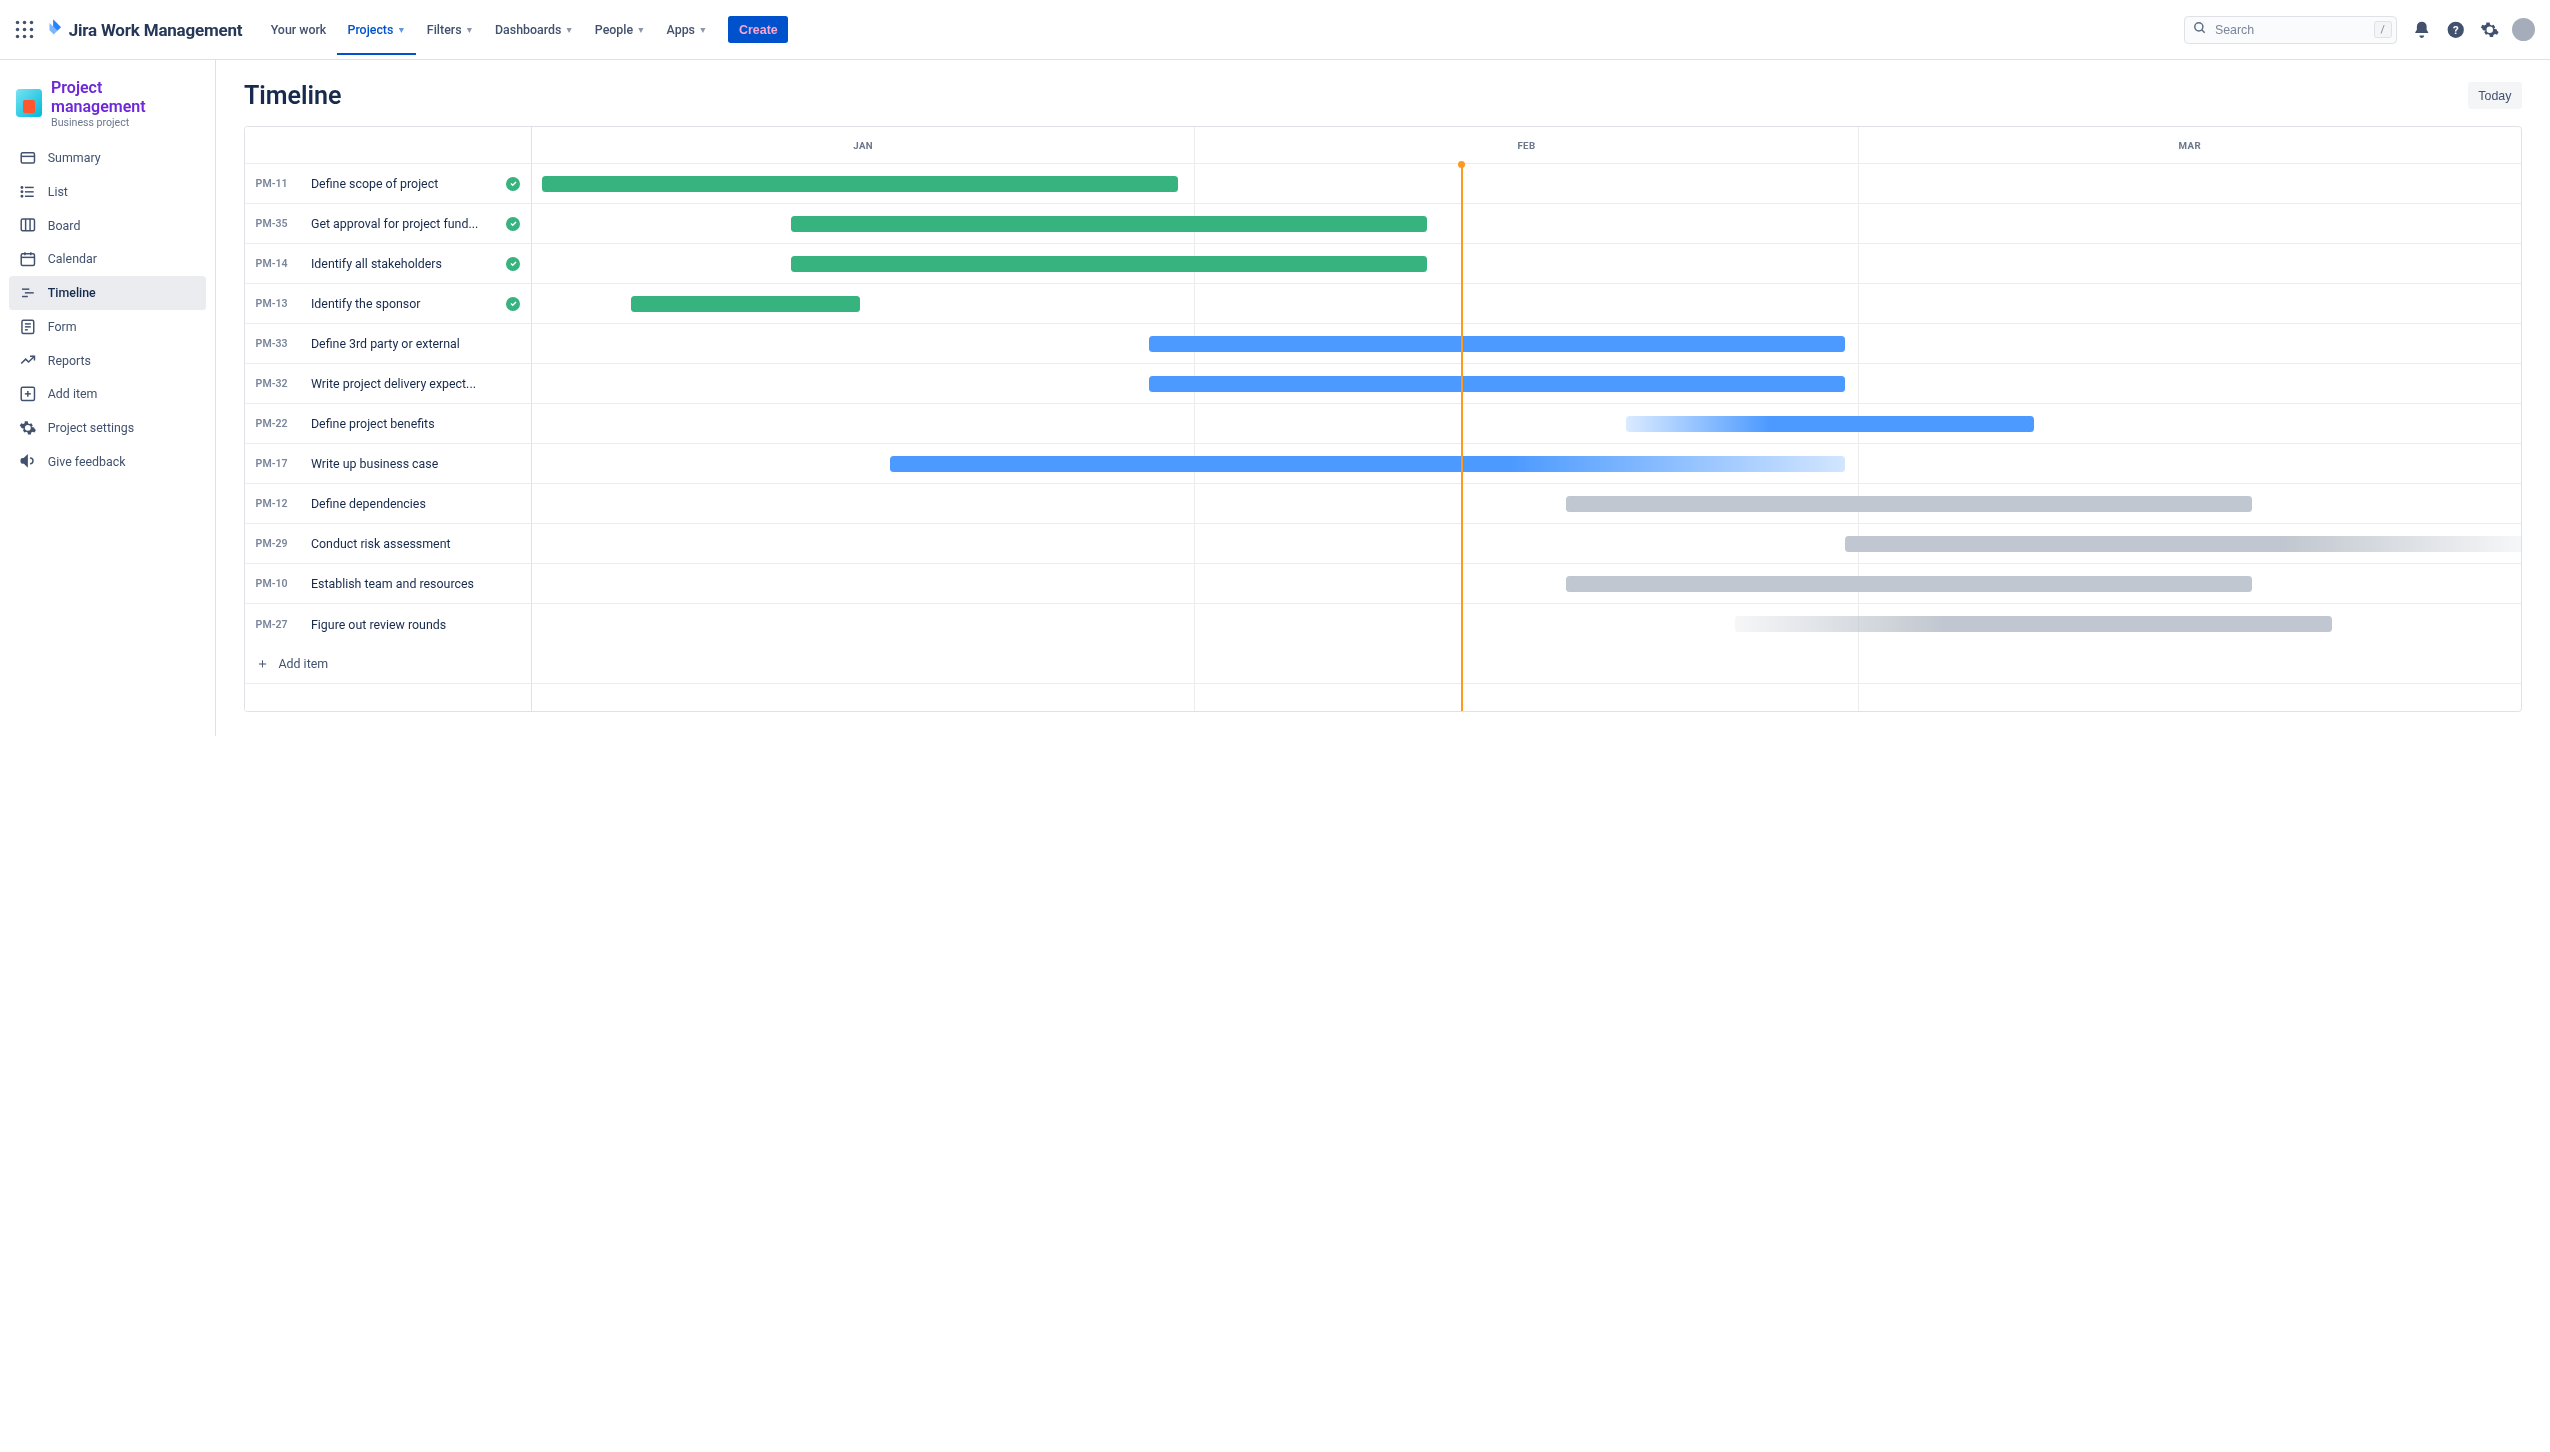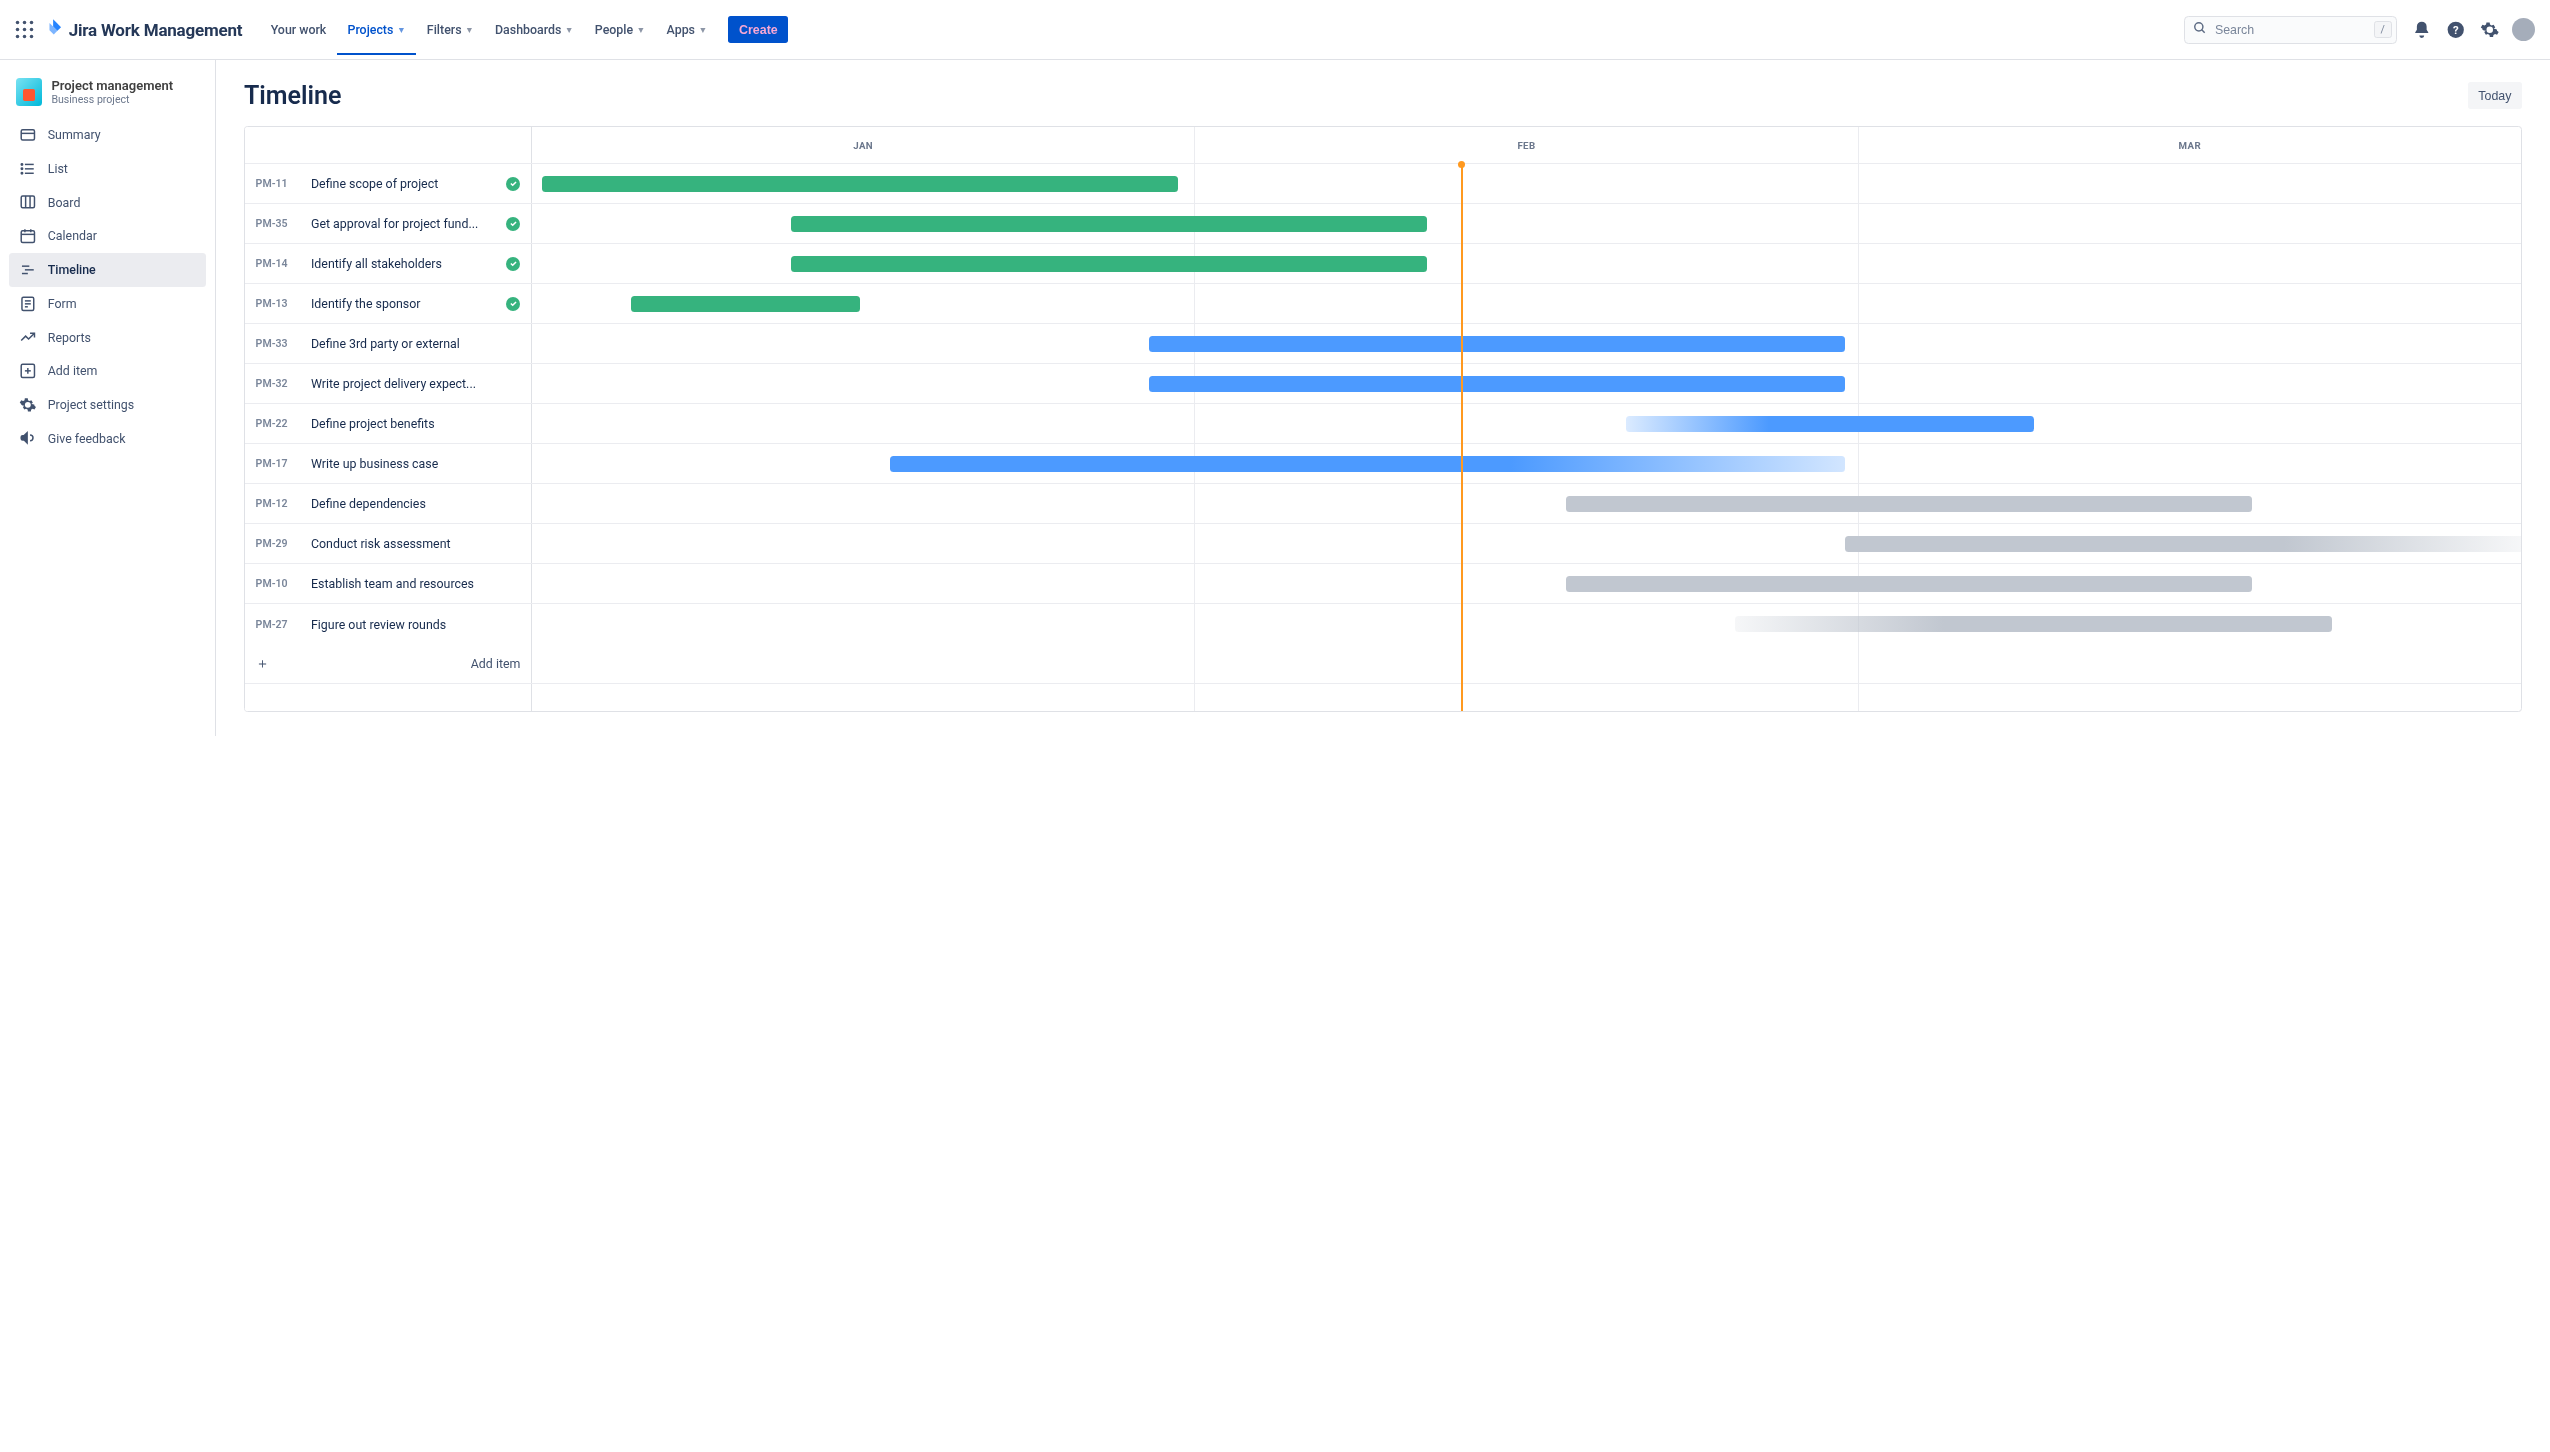--- a/index.html
+++ b/index.html
@@ -97,21 +97,21 @@
   width:26.6px; height:28px; border-radius:3.5px;
   background: linear-gradient(135deg,#79E2F2,#00B8D9);
   display:flex; align-items:center; justify-content:center;
   color:#fff;
   position:relative;
 }
 .project-avatar::after{
   content:""; position:absolute; width:12.4px; height:12.4px; background:#FF5630;
   border-radius:1.8px; bottom:4.4px;
 }
-.project-name { font-weight:600; font-size:13px; color:#404040; }
+.project-name { font-weight:600; font-size:16px; color:#6d28d9; }
 .project-type { font-size:10.6px; color:#6B778C; }
 .side-item {
   display:flex; align-items:center; gap:10.6px;
   padding:8px 10.6px;
   color:#42526E;
   border-radius:3.5px;
   cursor:pointer;
   font-size:12.4px;
 }
 .side-item.active { background:#EBECF0; color:#172B4D; font-weight:500; }
@@ -135,21 +135,20 @@
 }
 .timeline-row { display:flex; border-bottom:0.9px solid #EBECF0; min-height:40px; }
 .timeline-row:last-child { border-bottom:none; }
 .tl-left {
   width:287px; flex-shrink:0;
   border-right:0.9px solid #DFE1E6;
   display:flex; align-items:center;
   padding:0 10.6px;
   background:#fff;
   gap:12.4px;
-  justify-content:space-between;
 }
 .tl-key { color:#7A869A; font-size:10.6px; font-weight:600; width:43px; }
 .tl-title { color:#172B4D; font-size:12.4px; flex:1; white-space:nowrap; overflow:hidden; text-overflow:ellipsis; }
 .status-dot {
   width:14px; height:14px; border-radius:50%; background:#36B37E;
   display:flex; align-items:center; justify-content:center; color:#fff; flex-shrink:0;
 }
 .tl-right { flex:1; position:relative; }
 .month-grid { position:absolute; inset:0; display:flex; }
 .month-col { flex:1; border-right:0.9px solid #EBECF0; }

